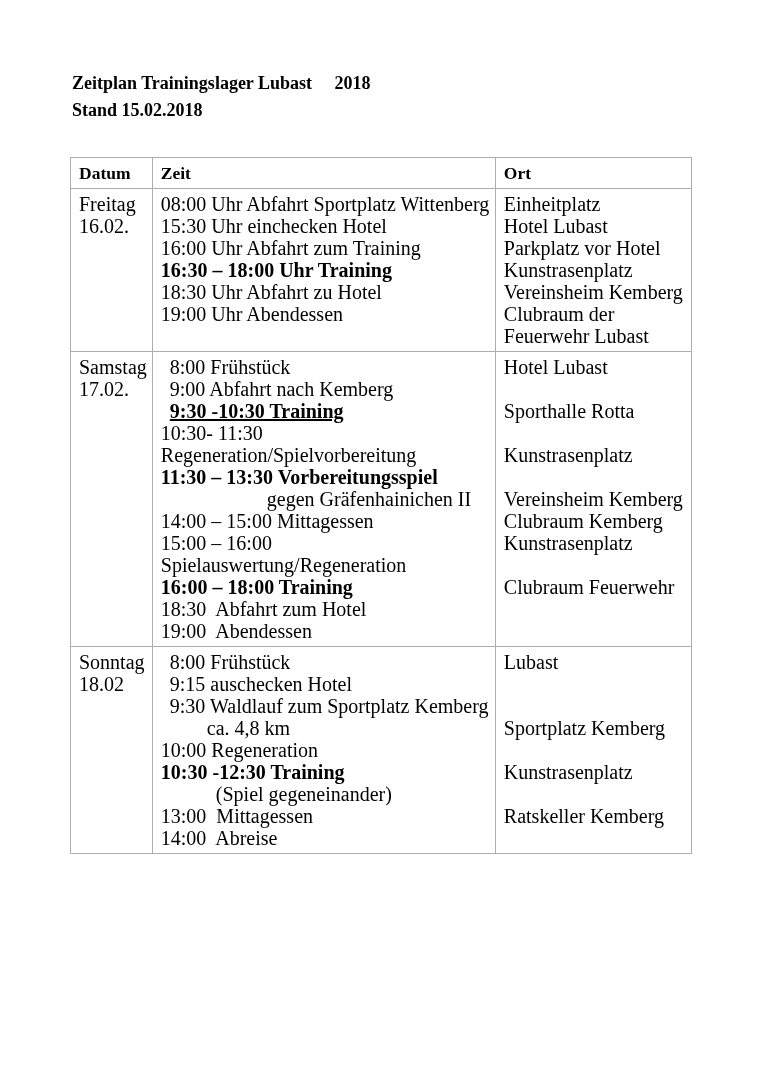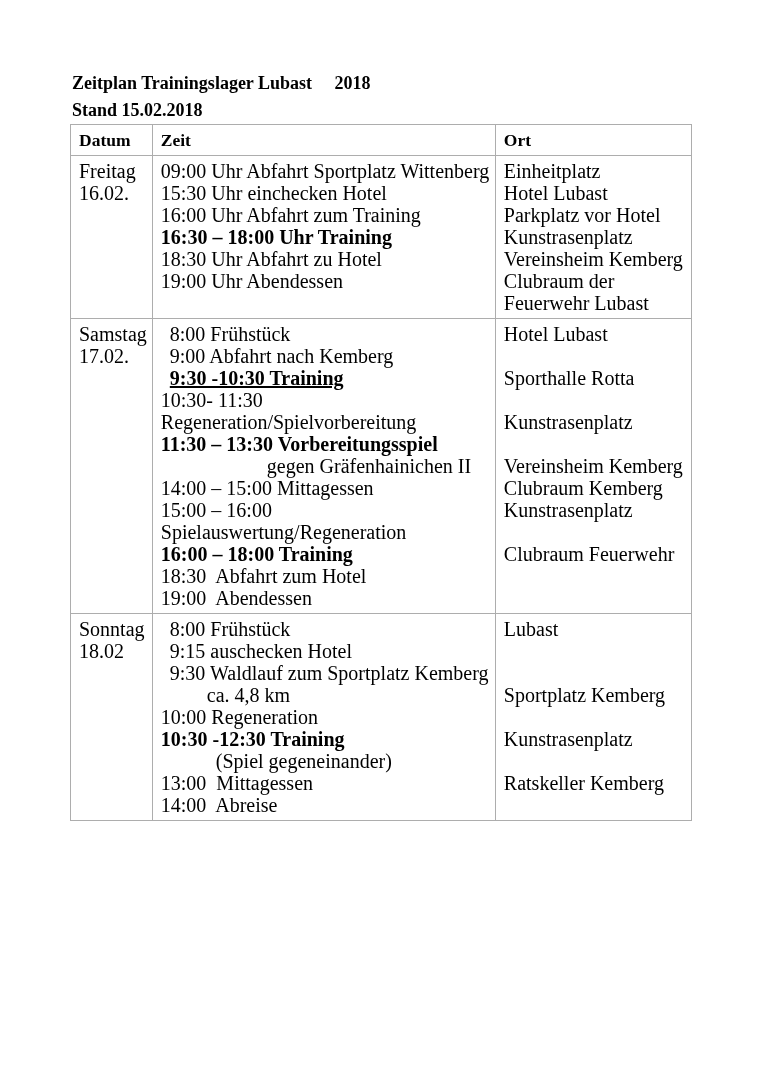--- a/index.html
+++ b/index.html
@@ -14,20 +14,21 @@
   }
   .page { padding: 70px 0 0 70px; width: 763px; }
   h1.doc-title {
     margin: 0 0 0 2px;
     font-size: 18px;
     line-height: 27px;
     font-weight: bold;
     white-space: pre-wrap;
   }
   table.schedule {
+    margin-top: 33px;
     border-collapse: collapse;
     table-layout: fixed;
     width: 622px;
   }
   table.schedule th, table.schedule td {
     border: 1px solid var(--border);
     vertical-align: top;
     text-align: left;
     padding: 4px 2px 4px 8px;
     font-size: 17.5px;
@@ -58,21 +59,21 @@
         <th class="col-ort">Ort</th>
       </tr>
     </thead>
     <tbody id="schedule-body">
         <tr>
           <td>
             <div class="line">Freitag</div>
             <div class="line">16.02.</div>
           </td>
           <td>
-            <div class="line">09:00 Uhr Abfahrt Sportplatz Wittenberg</div>
+            <div class="line">08:00 Uhr Abfahrt Sportplatz Wittenberg</div>
             <div class="line">15:30 Uhr einchecken Hotel</div>
             <div class="line">16:00 Uhr Abfahrt zum Training</div>
             <div class="line bold">16:30 – 18:00 Uhr Training</div>
             <div class="line">18:30 Uhr Abfahrt zu Hotel</div>
             <div class="line">19:00 Uhr Abendessen</div>
           </td>
           <td>
             <div class="line">Einheitplatz</div>
             <div class="line">Hotel Lubast</div>
             <div class="line">Parkplatz vor Hotel</div>

